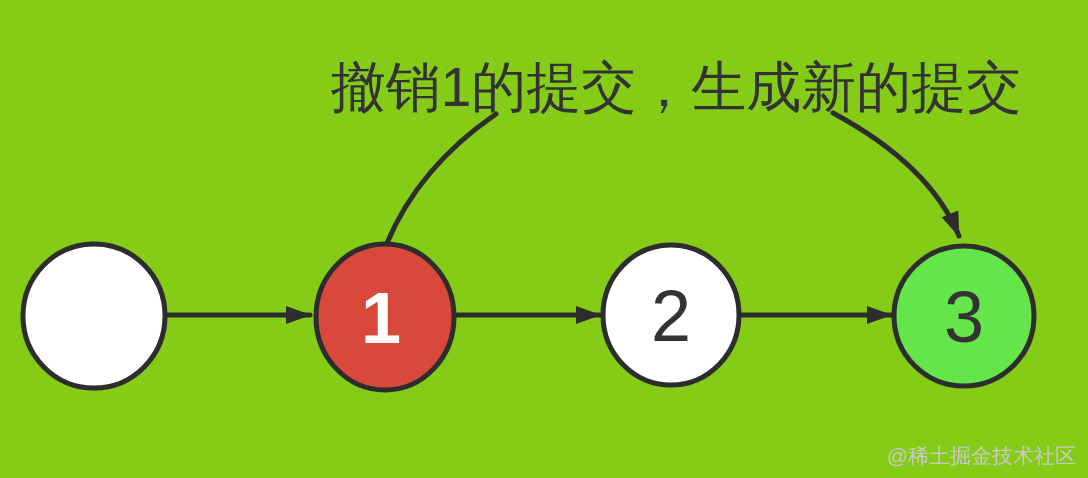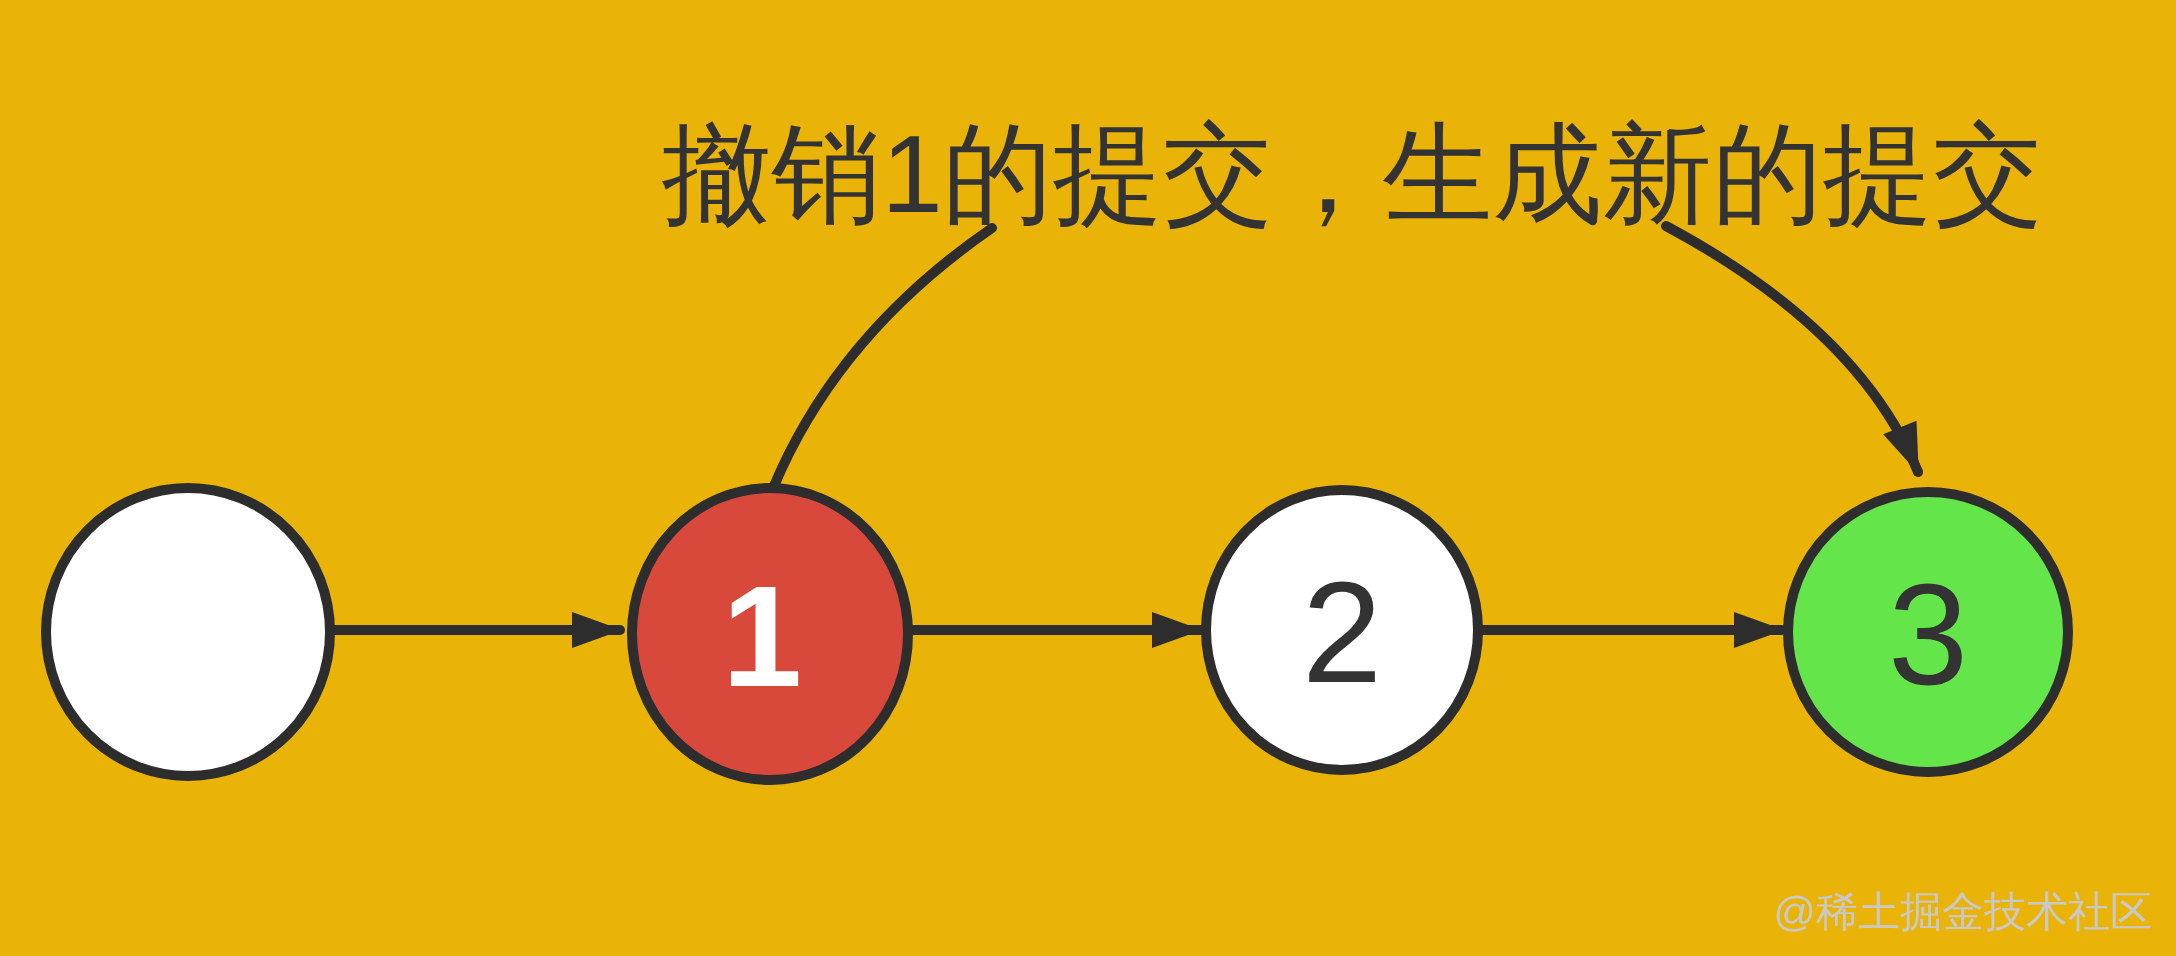--- a/index.html
+++ b/index.html
@@ -8,21 +8,21 @@
     background: #ffffff;
     width: 1088px;
     height: 478px;
     overflow: hidden;
     font-family: "Liberation Sans", "DejaVu Sans", sans-serif;
   }
   .canvas {
     position: relative;
     width: 1088px;
     height: 478px;
-    background: #eab308;
+    background: #84cc16;
   }
   svg { display: block; }
   .edge {
     stroke: #2d2d2d;
     stroke-width: 5;
     fill: none;
     stroke-linecap: round;
   }
   .node-circle {
     stroke: #2d2d2d;

